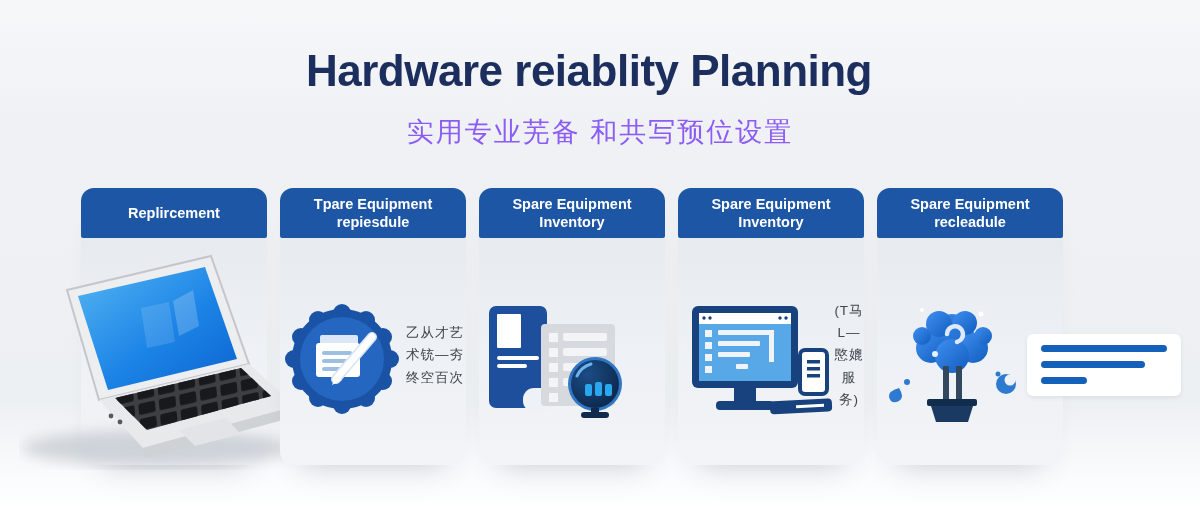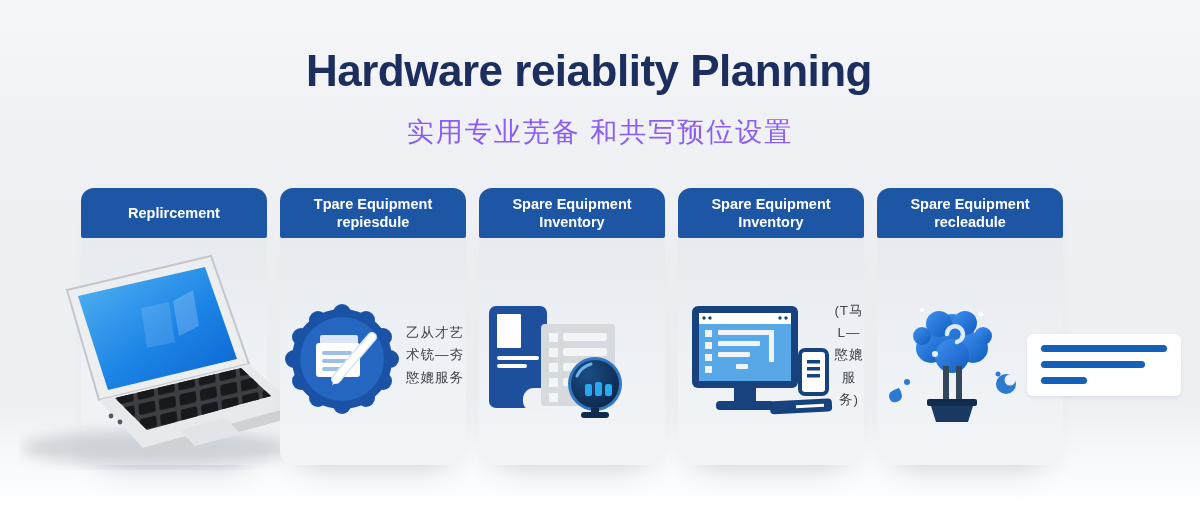--- a/index.html
+++ b/index.html
@@ -138,21 +138,21 @@
           <rect x="42" y="60" width="30" height="4" rx="2" fill="#9dbfe4"></rect>
           <rect x="42" y="68" width="20" height="4" rx="2" fill="#9dbfe4"></rect>
 
           <line x1="56" y1="80" x2="92" y2="38" stroke="#d7e4f4" stroke-width="10" stroke-linecap="round"></line>
           <line x1="56" y1="80" x2="92" y2="38" stroke="#ffffff" stroke-width="7" stroke-linecap="round"></line>
           <polygon points="52,86 56,76 62,81" fill="#ffffff"></polygon>
         </svg>
       </span>
       <div class="card-text">
         <div>乙从才艺术铳—夯</div>
-        <div>愍媲服务</div>
+        <div>终空百次</div>
       </div>
     </div>
   </div>
 
   <div class="card">
     <div class="card-header">
       <span>Spare Equipment Inventory</span>
     </div>
     <div class="card-body">
       <span class="icon-box">

